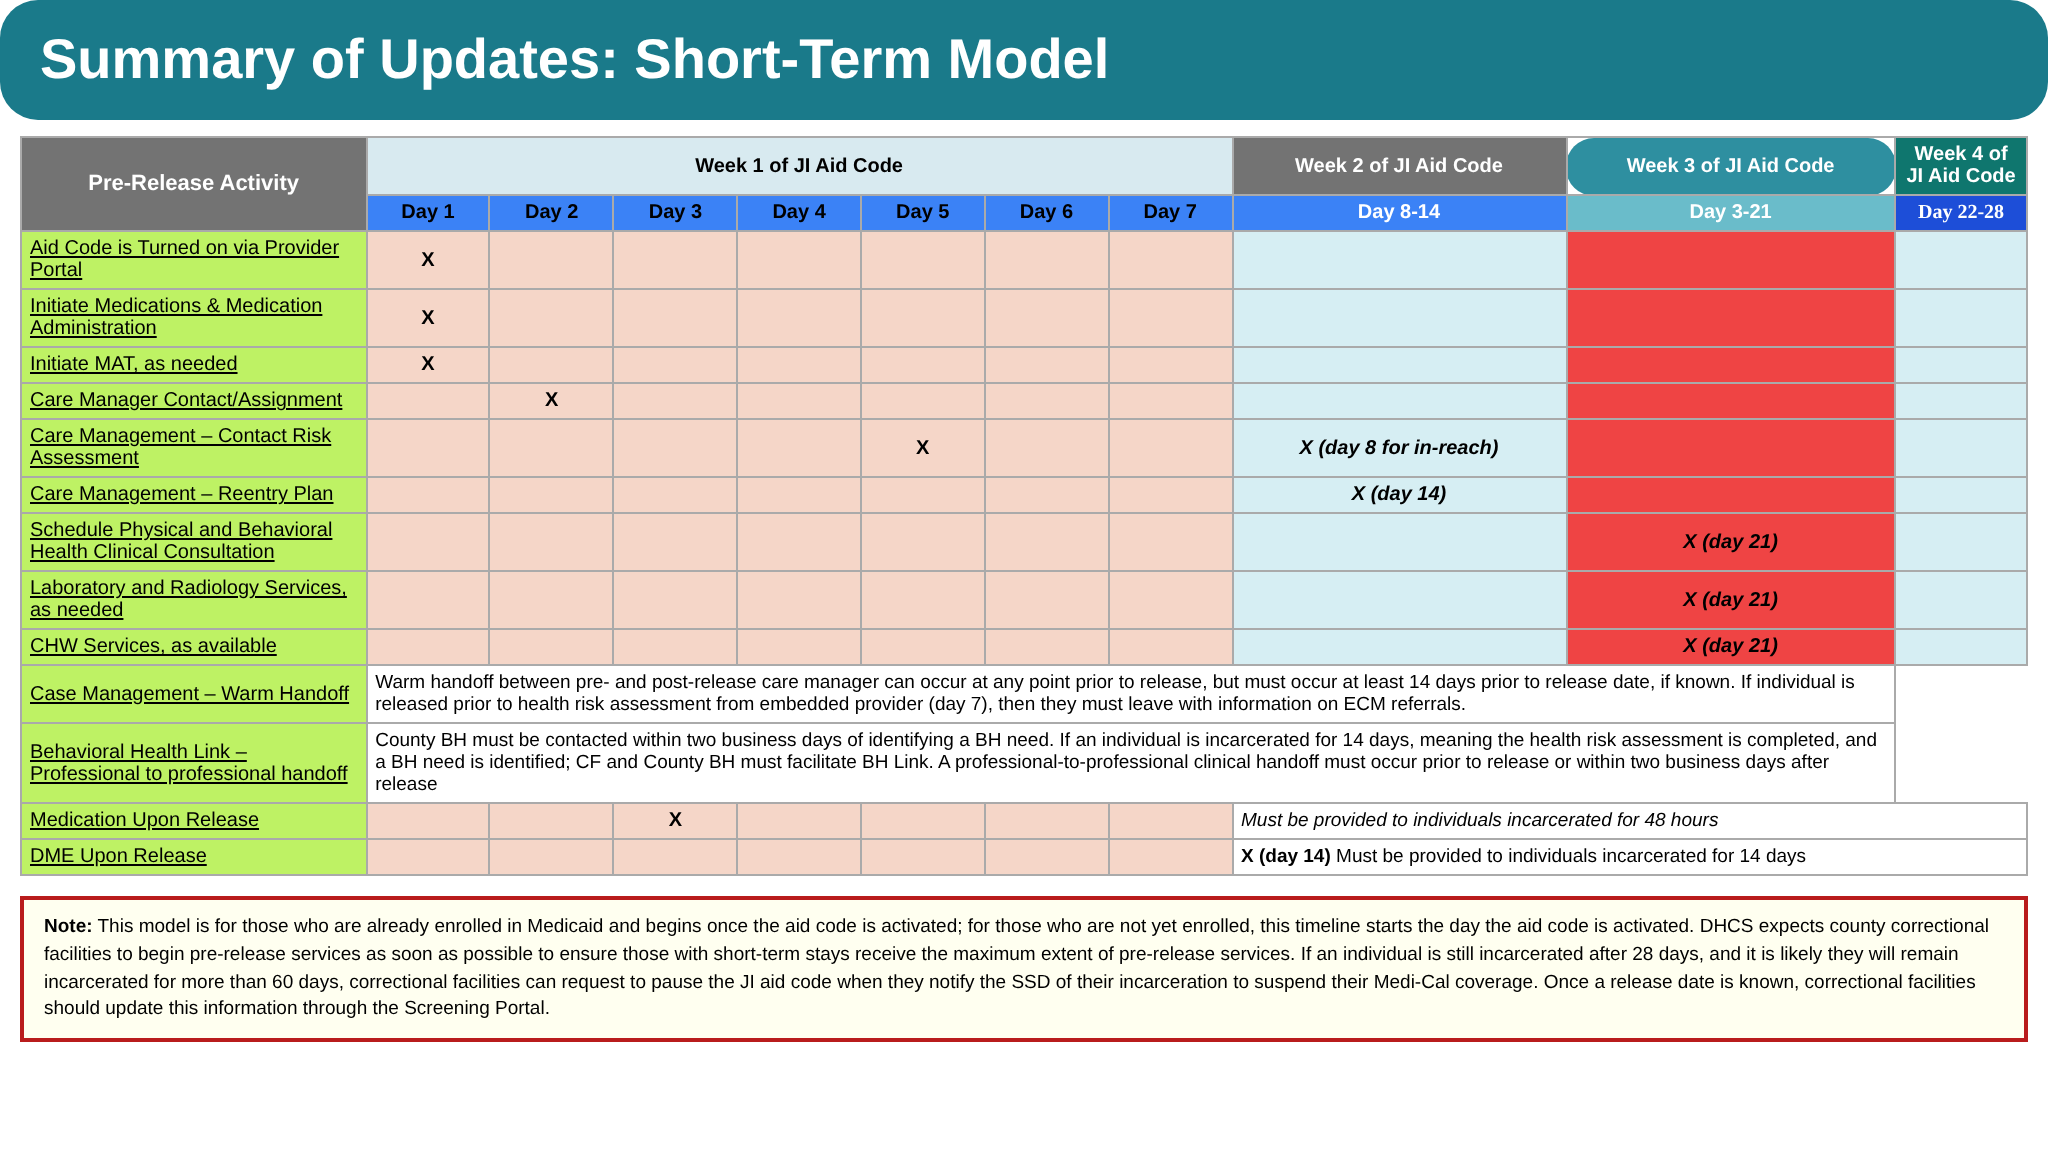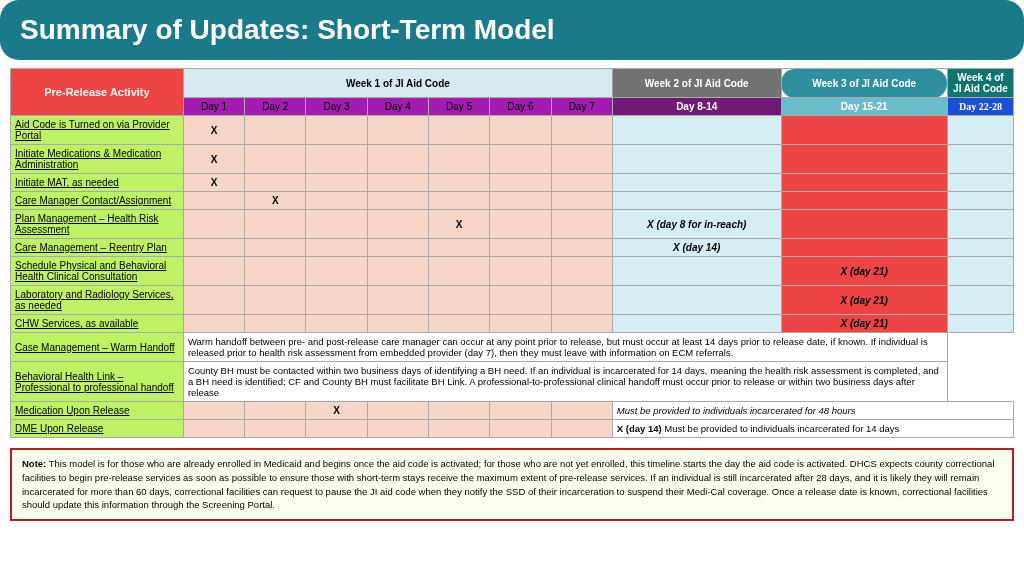--- a/index.html
+++ b/index.html
@@ -53,42 +53,42 @@
       color: #fff;
       font-weight: bold;
       border-radius: 14px;
     }
     .header-week4 {
       background: #0f766e;
       color: #fff;
       font-weight: bold;
     }
     .header-sub-week1 {
-      background: #a21caf;
+      background: #3b82f6;
       color: #000;
-      font-weight: normal;
+      font-weight: bold;
     }
     .header-sub-week2 {
-      background: #701a75;
+      background: #3b82f6;
       color: #fff;
       font-weight: bold;
     }
     .header-sub-week3 {
       background: #6abcca;
       color: #fff;
       font-weight: bold;
     }
     .header-sub-week4 {
       background: #1d4ed8;
       color: #fff;
       font-weight: bold;
       font-family: Liberation Serif, serif;
     }
     .pre-release-header {
-      background: #ef4444;
+      background: #737373;
       color: #fff;
       font-weight: bold;
       font-size: 11px;
       vertical-align: middle;
     }
     .row-label {
       text-align: left;
       background: #bef264;
       font-weight: normal;
       text-decoration: underline;
@@ -143,21 +143,21 @@
       </tr>
       <tr>
         <th class="header-sub-week1">Day 1</th>
         <th class="header-sub-week1">Day 2</th>
         <th class="header-sub-week1">Day 3</th>
         <th class="header-sub-week1">Day 4</th>
         <th class="header-sub-week1">Day 5</th>
         <th class="header-sub-week1">Day 6</th>
         <th class="header-sub-week1">Day 7</th>
         <th class="header-sub-week2">Day 8-14</th>
-        <th class="header-sub-week3">Day 15-21</th>
+        <th class="header-sub-week3">Day 3-21</th>
         <th class="header-sub-week4">Day 22-28</th>
       </tr>
     </thead>
     <tbody id="table-body">
     <tr>
           <td class="row-label left-align">Aid Code is Turned on via Provider Portal</td>
           <td class="cell-pink"><span class="x-mark">X</span></td>
           <td class="cell-pink"></td>
           <td class="cell-pink"></td>
           <td class="cell-pink"></td>
@@ -201,21 +201,21 @@
           <td class="cell-pink"></td>
           <td class="cell-pink"></td>
           <td class="cell-pink"></td>
           <td class="cell-pink"></td>
           <td class="cell-pink"></td>
           <td class="cell-week2"></td>
           <td class="cell-week3"></td>
           <td class="cell-week4"></td>
         </tr>
         <tr>
-          <td class="row-label left-align">Plan Management – Health Risk Assessment</td>
+          <td class="row-label left-align">Care Management – Contact Risk Assessment</td>
           <td class="cell-pink"></td>
           <td class="cell-pink"></td>
           <td class="cell-pink"></td>
           <td class="cell-pink"></td>
           <td class="cell-pink"><span class="x-mark">X</span></td>
           <td class="cell-pink"></td>
           <td class="cell-pink"></td>
           <td class="cell-week2"><em><strong>X (day 8 for in-reach)</strong></em></td>
           <td class="cell-week3"></td>
           <td class="cell-week4"></td>

